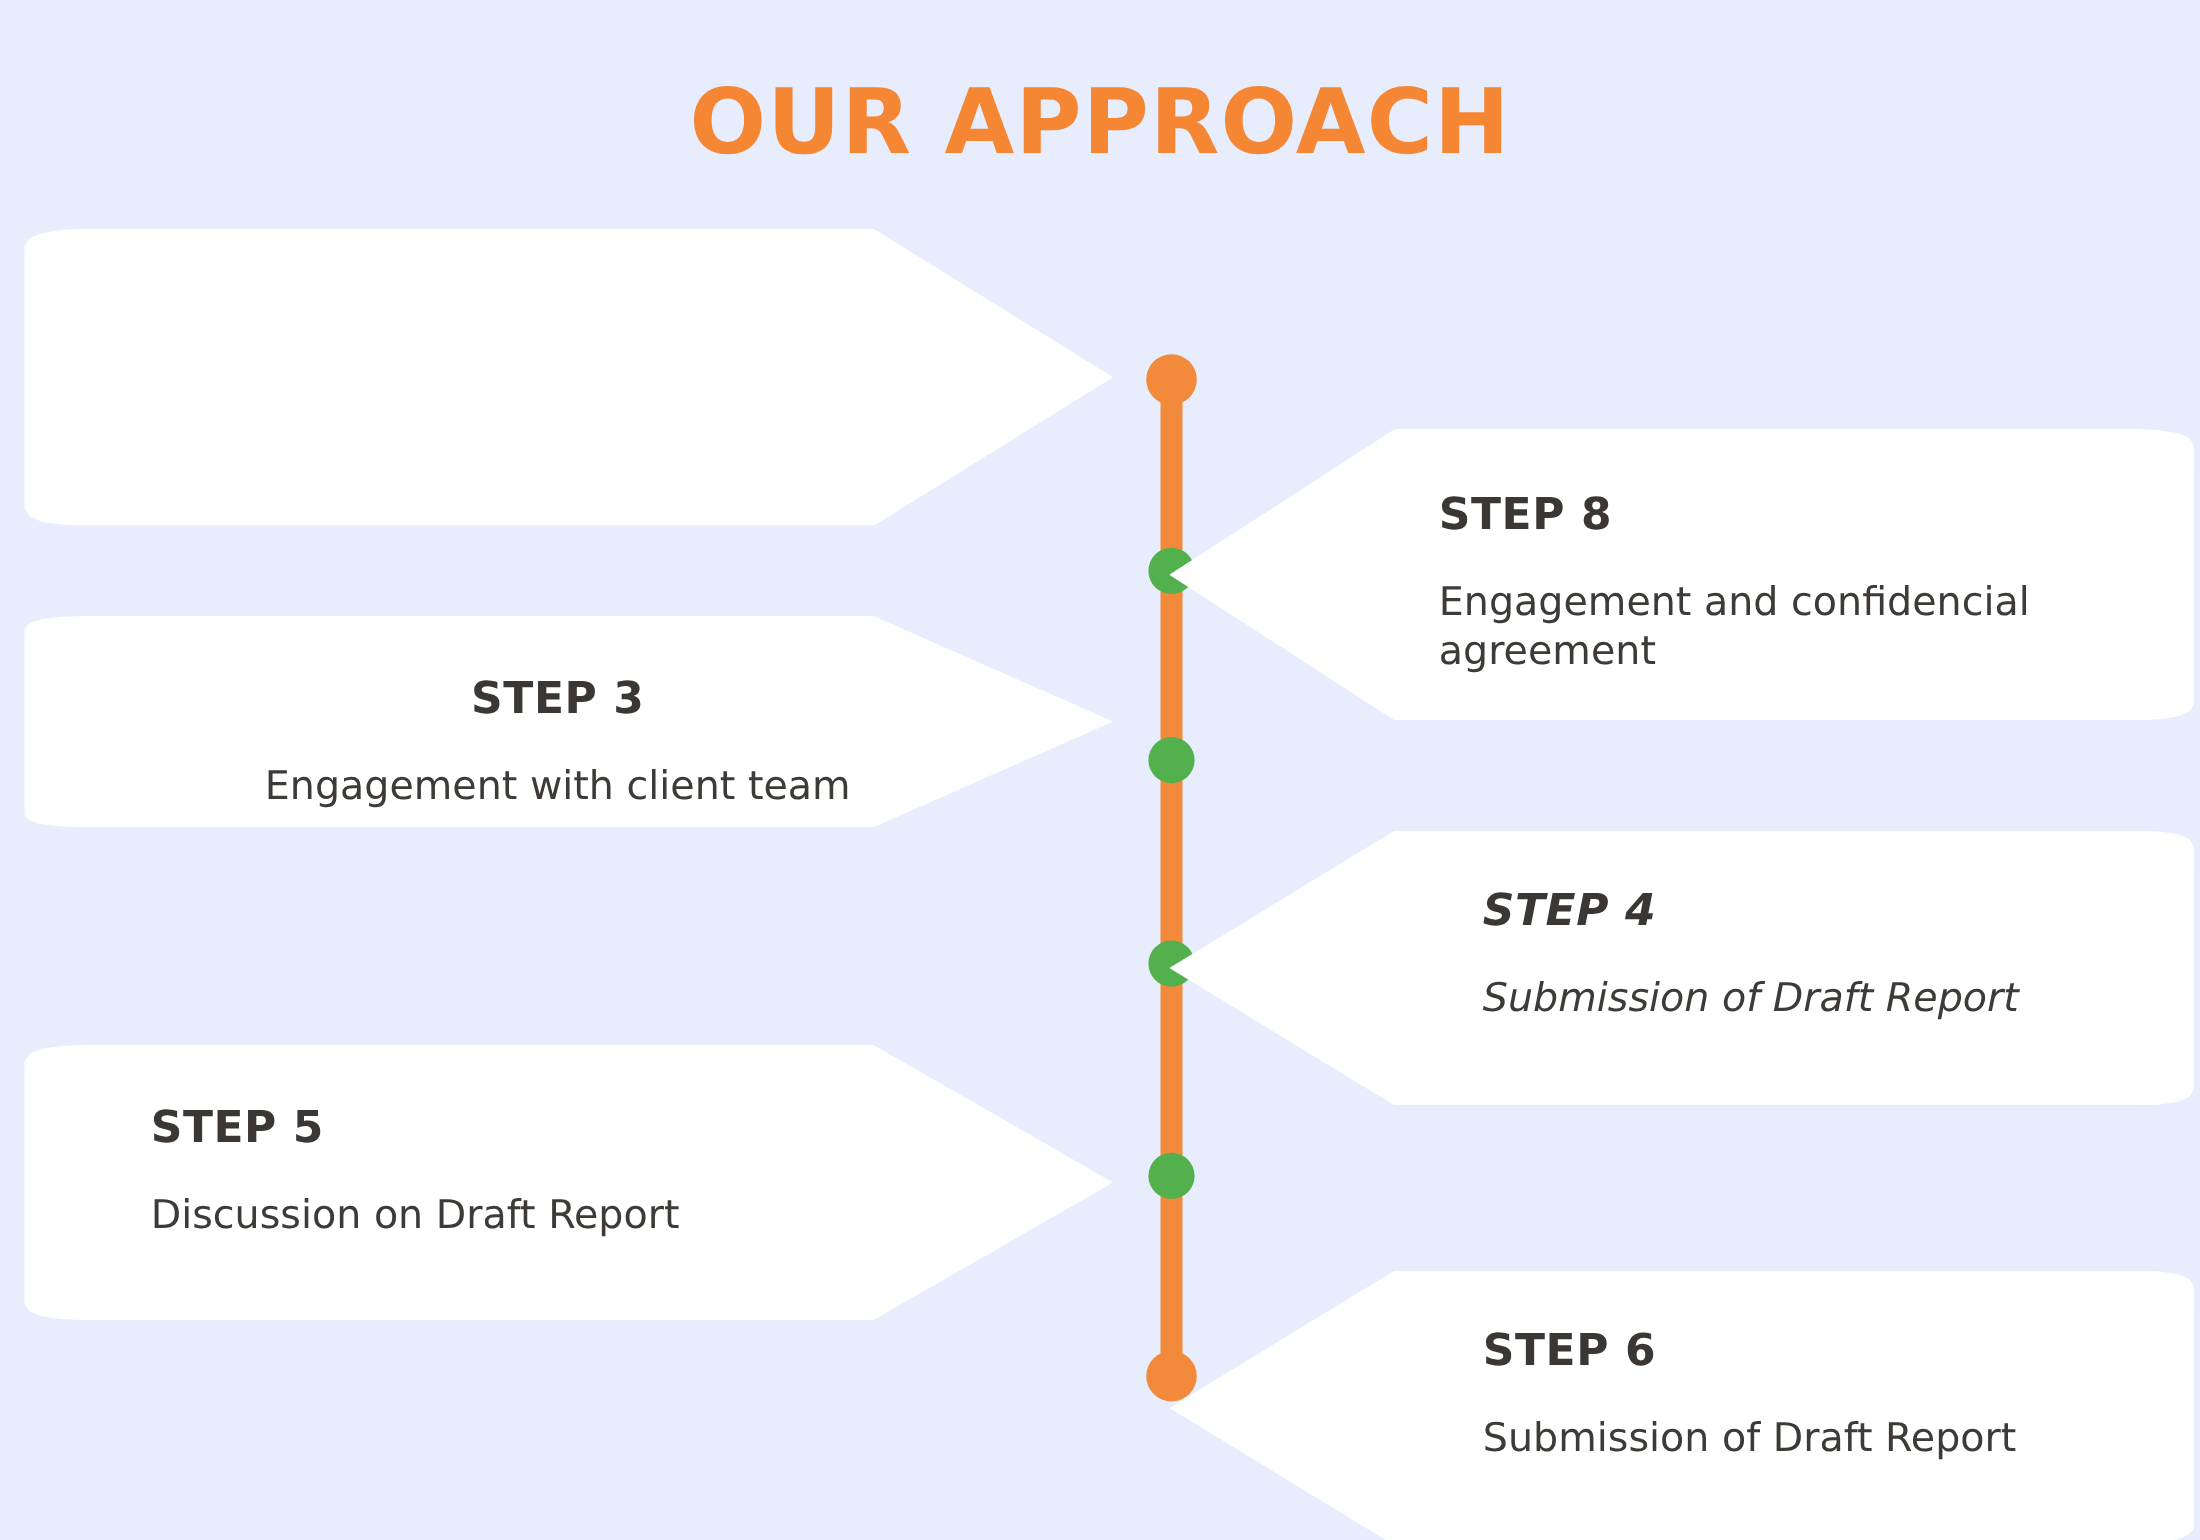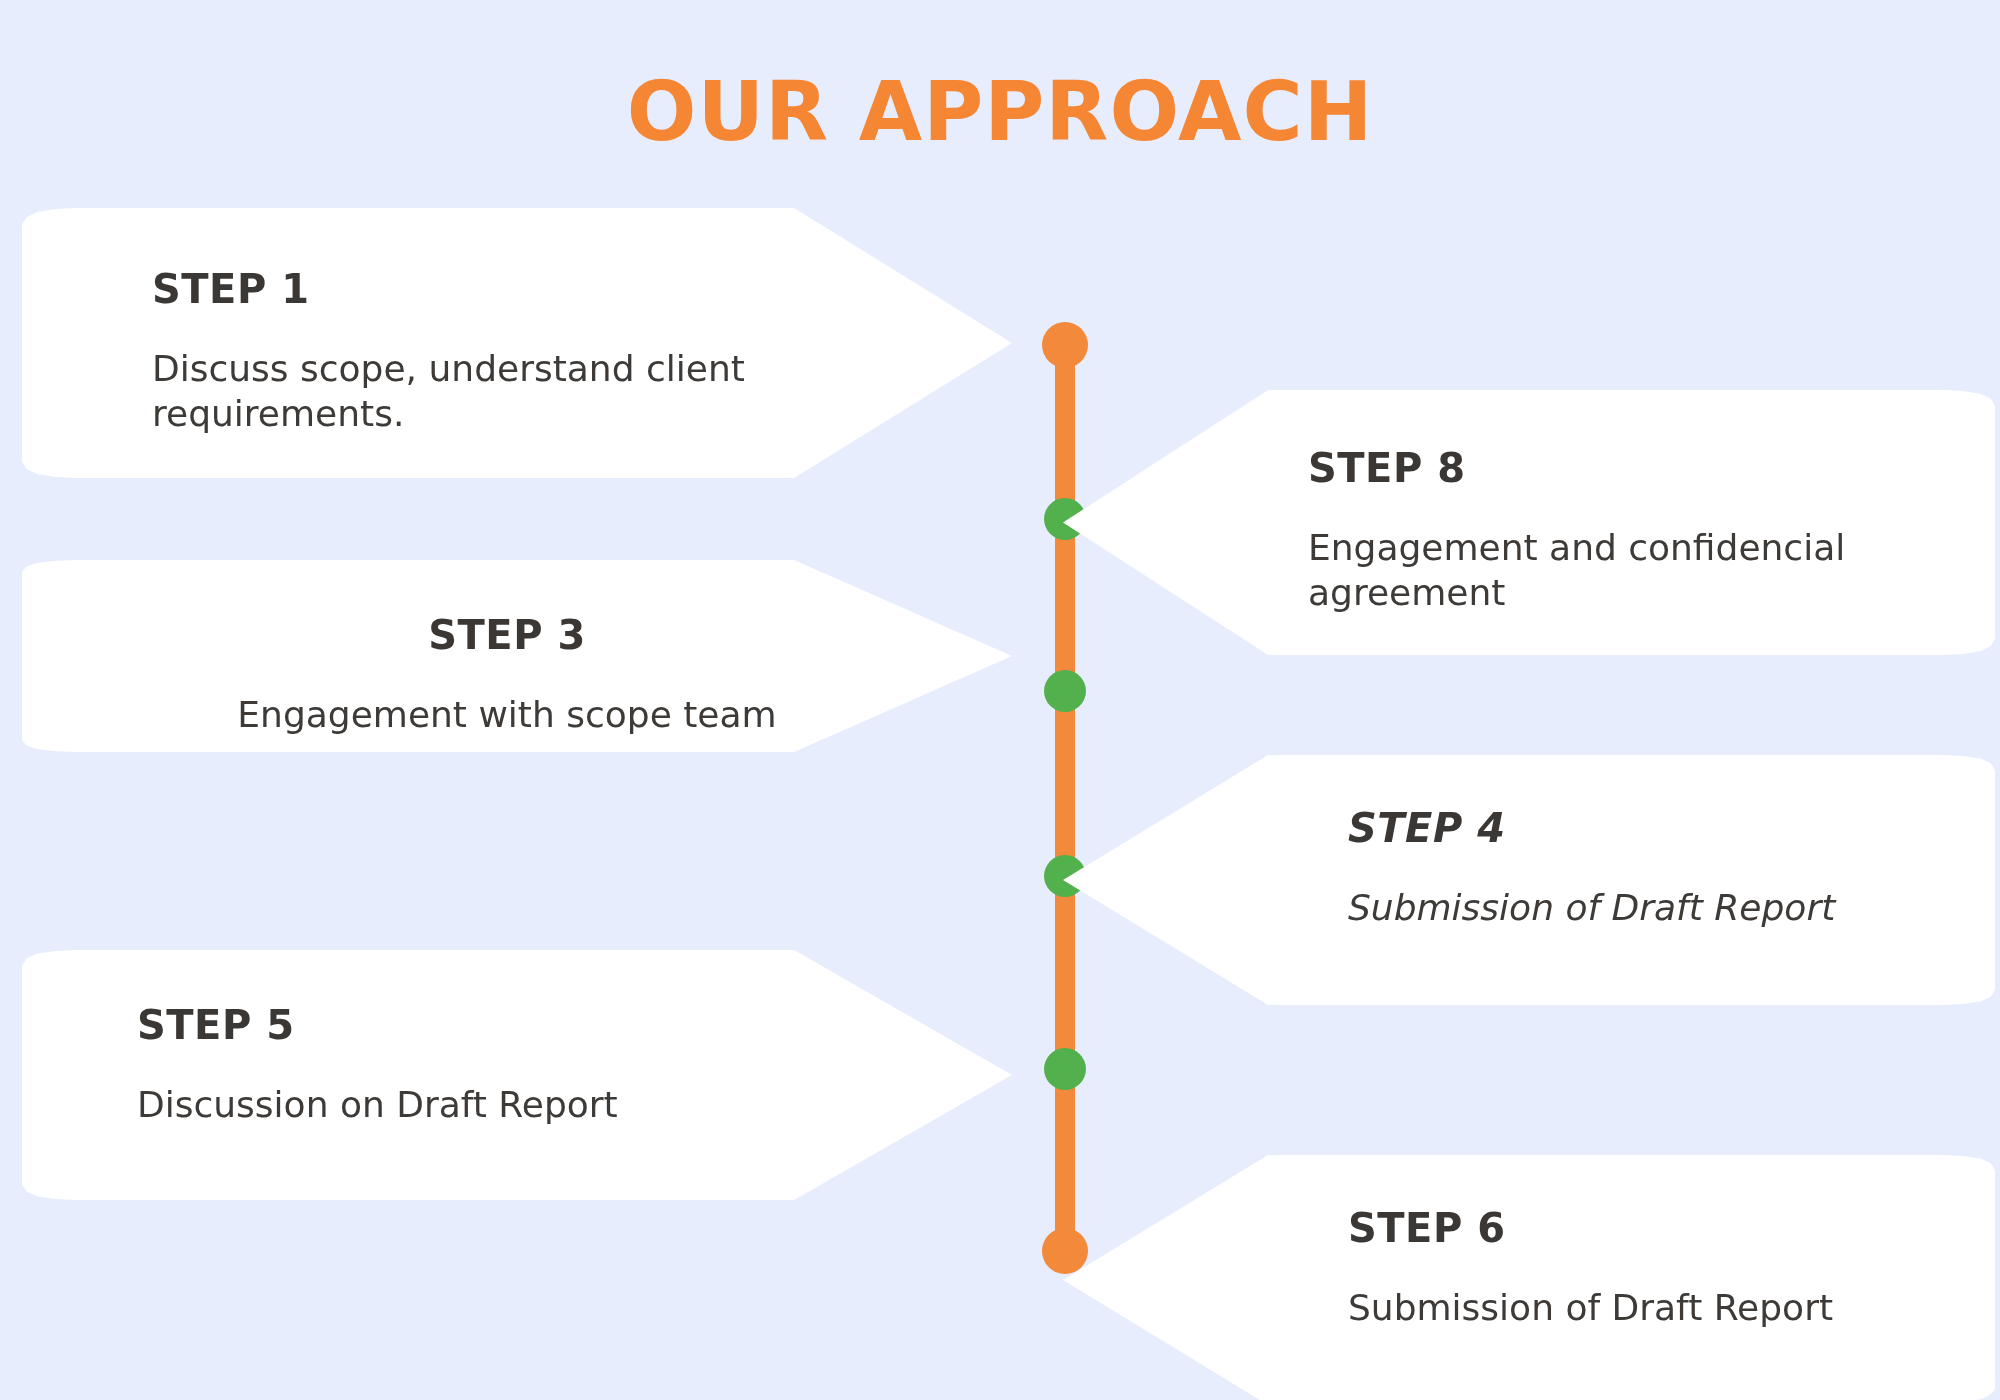--- a/index.html
+++ b/index.html
@@ -165,39 +165,35 @@
 
   <div class="node node-orange" id="node-1"></div>
   <div class="node node-green" id="node-2"></div>
   <div class="node node-green" id="node-3"></div>
   <div class="node node-green" id="node-4"></div>
   <div class="node node-green" id="node-5"></div>
   <div class="node node-orange" id="node-6"></div>
 
   <div class="card left" id="card-1">
     <div class="shape"></div>
-    <div class="content">
-      <p class="step-label">STEP 1</p>
-      <p class="step-desc">Discuss scope, understand client requirements.</p>
-    </div>
   </div>
 
   <div class="card right" id="card-2">
     <div class="shape"></div>
     <div class="content">
       <p class="step-label">STEP 8</p>
       <p class="step-desc">Engagement and confidencial agreement</p>
     </div>
   </div>
 
   <div class="card left" id="card-3">
     <div class="shape"></div>
     <div class="content">
       <p class="step-label">STEP 3</p>
-      <p class="step-desc">Engagement with scope team</p>
+      <p class="step-desc">Engagement with client team</p>
     </div>
   </div>
 
   <div class="card right" id="card-4">
     <div class="shape"></div>
     <div class="content">
       <p class="step-label">STEP 4</p>
       <p class="step-desc">Submission of Draft Report</p>
     </div>
   </div>

